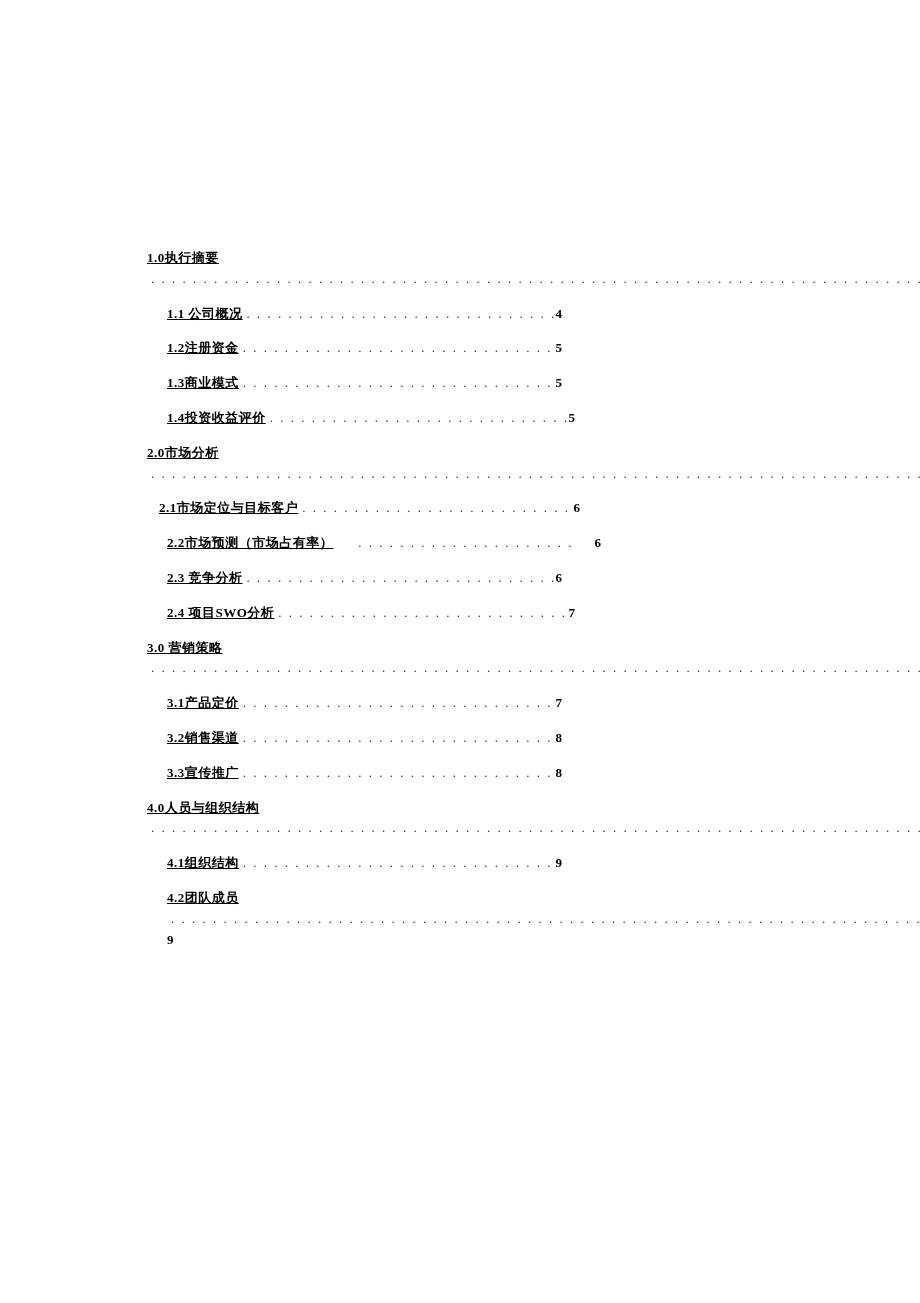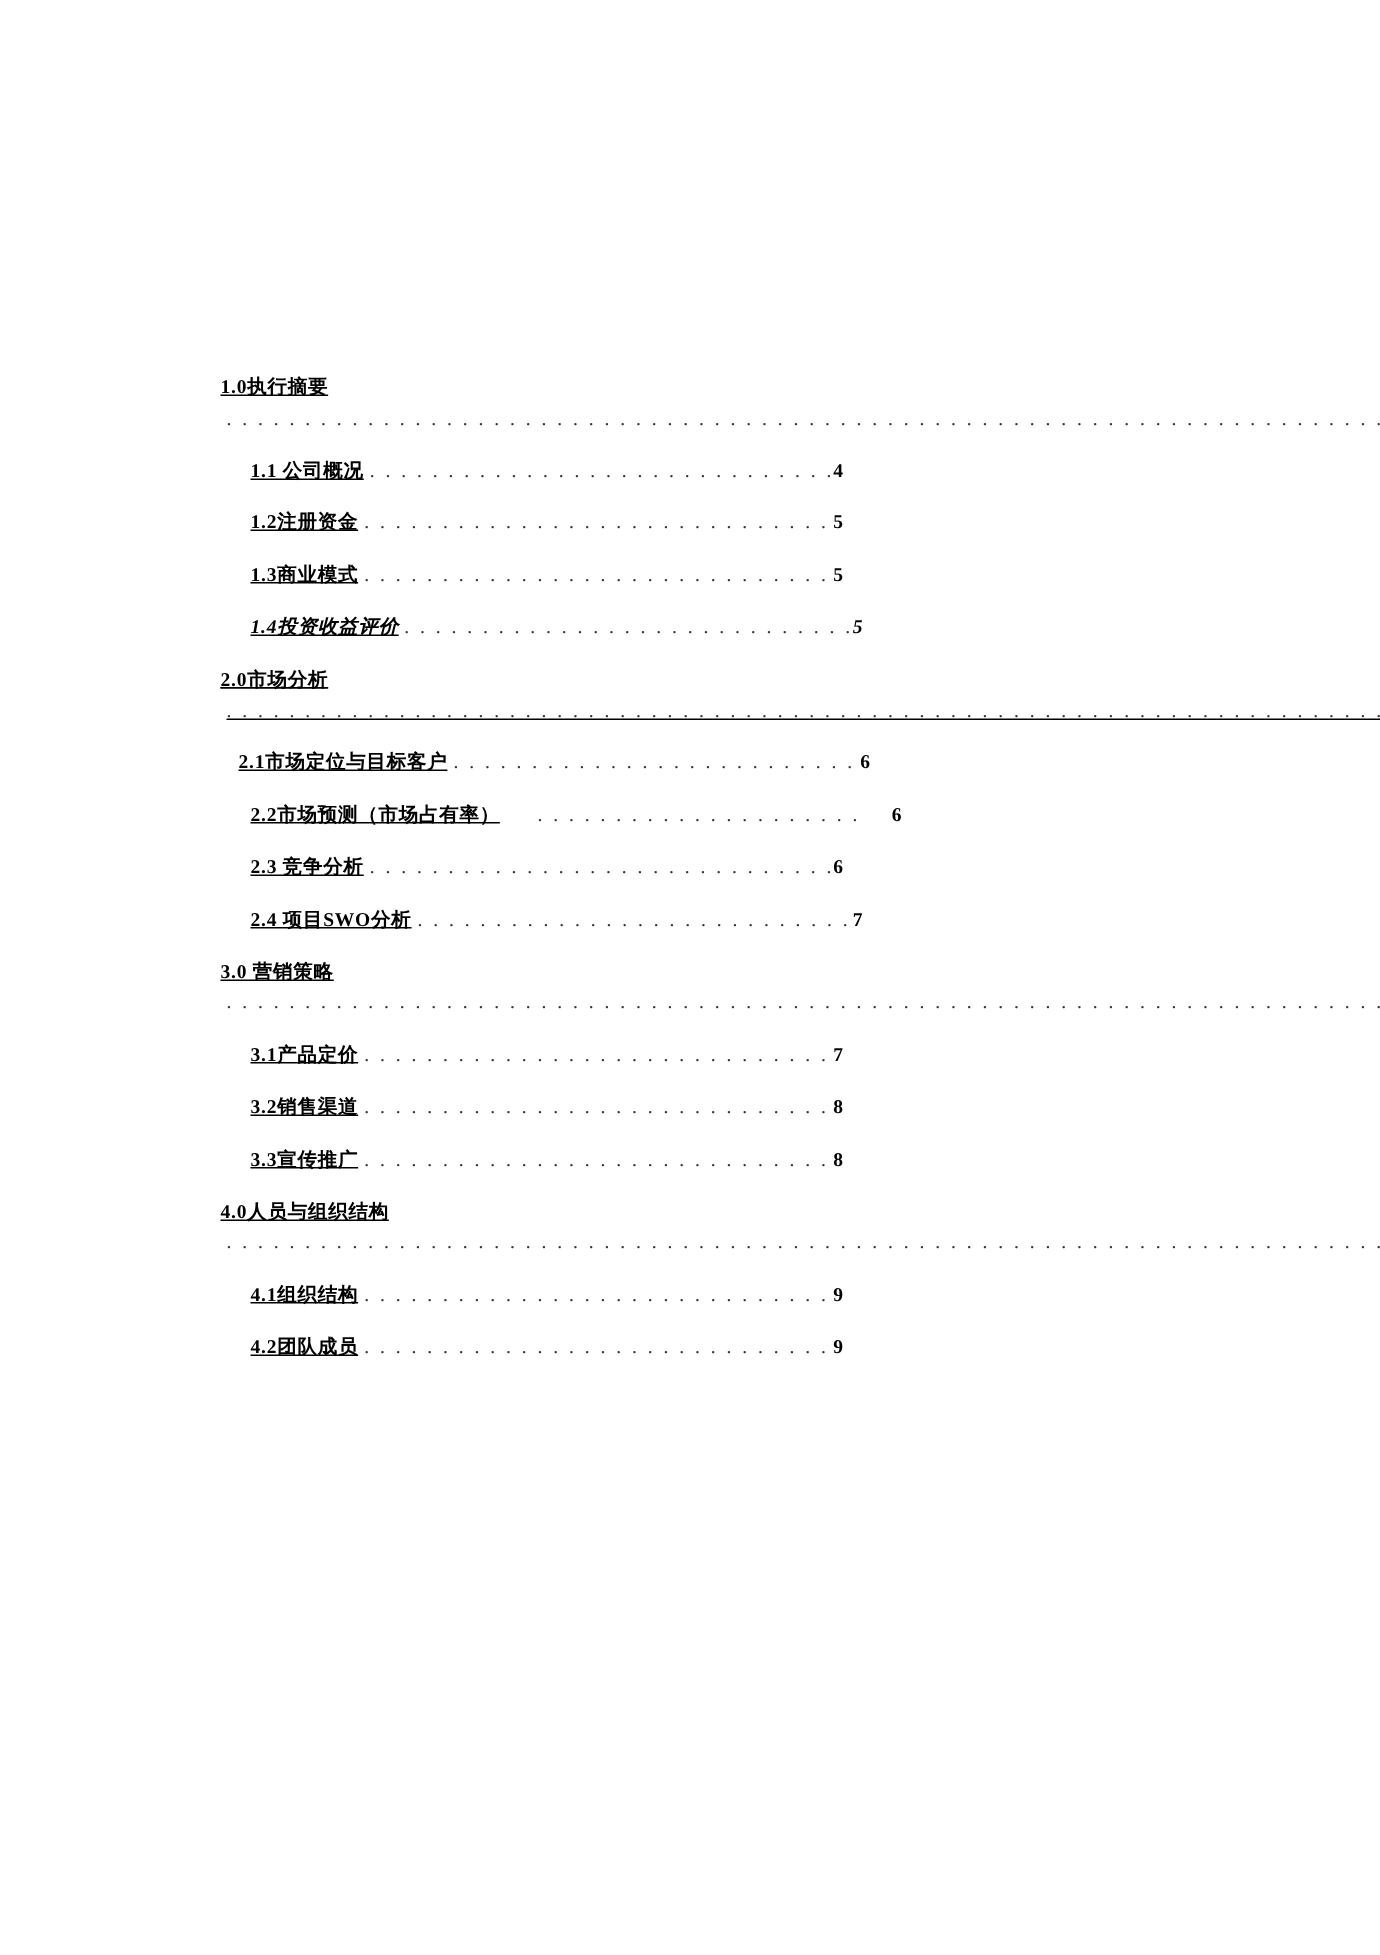--- a/index.html
+++ b/index.html
@@ -72,26 +72,26 @@
     <div class="toc-entry level-2" style="width: 395px;">
       <span class="toc-label">1.2注册资金</span>
       <span class="toc-dots">. . . . . . . . . . . . . . . . . . . . . . . . . . . . . . . . . . . . . . . . . . . . . . . . . . . . . . . . . . . . . . . . . . . . . . . . . . . . . . . .</span>
       <span class="toc-page">5</span>
     </div>
     <div class="toc-entry level-2" style="width: 395px;">
       <span class="toc-label">1.3商业模式</span>
       <span class="toc-dots">. . . . . . . . . . . . . . . . . . . . . . . . . . . . . . . . . . . . . . . . . . . . . . . . . . . . . . . . . . . . . . . . . . . . . . . . . . . . . . . .</span>
       <span class="toc-page">5</span>
     </div>
-    <div class="toc-entry level-2" style="width: 408px; font-style: italic;">
+    <div class="toc-entry level-2" style="width: 408px;">
       <span class="toc-label">1.4投资收益评价</span>
       <span class="toc-dots">. . . . . . . . . . . . . . . . . . . . . . . . . . . . . . . . . . . . . . . . . . . . . . . . . . . . . . . . . . . . . . . . . . . . . . . . . . . . . . . .</span>
       <span class="toc-page">5</span>
     </div>
-    <div class="toc-entry level-1" style="width: 400px; text-decoration: underline;">
+    <div class="toc-entry level-1" style="width: 400px;">
       <span class="toc-label">2.0市场分析</span>
       <span class="toc-dots">. . . . . . . . . . . . . . . . . . . . . . . . . . . . . . . . . . . . . . . . . . . . . . . . . . . . . . . . . . . . . . . . . . . . . . . . . . . . . . . .</span>
       <span class="toc-page"></span>
     </div>
     <div class="toc-entry level-2" style="width: 421px; margin-left: 12px;">
       <span class="toc-label">2.1市场定位与目标客户</span>
       <span class="toc-dots">. . . . . . . . . . . . . . . . . . . . . . . . . . . . . . . . . . . . . . . . . . . . . . . . . . . . . . . . . . . . . . . . . . . . . . . . . . . . . . . .</span>
       <span class="toc-page">6</span>
     </div>
     <div class="toc-entry level-2" style="width: 434px; gap: 21px;">
@@ -132,18 +132,18 @@
     <div class="toc-entry level-1" style="width: 400px;">
       <span class="toc-label">4.0人员与组织结构</span>
       <span class="toc-dots">. . . . . . . . . . . . . . . . . . . . . . . . . . . . . . . . . . . . . . . . . . . . . . . . . . . . . . . . . . . . . . . . . . . . . . . . . . . . . . . .</span>
       <span class="toc-page"></span>
     </div>
     <div class="toc-entry level-2" style="width: 395px;">
       <span class="toc-label">4.1组织结构</span>
       <span class="toc-dots">. . . . . . . . . . . . . . . . . . . . . . . . . . . . . . . . . . . . . . . . . . . . . . . . . . . . . . . . . . . . . . . . . . . . . . . . . . . . . . . .</span>
       <span class="toc-page">9</span>
     </div>
-    <div class="toc-entry level-2" style="width: 395px;">
+    <div class="toc-entry level-2" style="width: 395px; flex-direction: column;">
       <span class="toc-label">4.2团队成员</span>
       <span class="toc-dots">. . . . . . . . . . . . . . . . . . . . . . . . . . . . . . . . . . . . . . . . . . . . . . . . . . . . . . . . . . . . . . . . . . . . . . . . . . . . . . . .</span>
       <span class="toc-page">9</span>
     </div>
   </div>
 
 </body></html>

